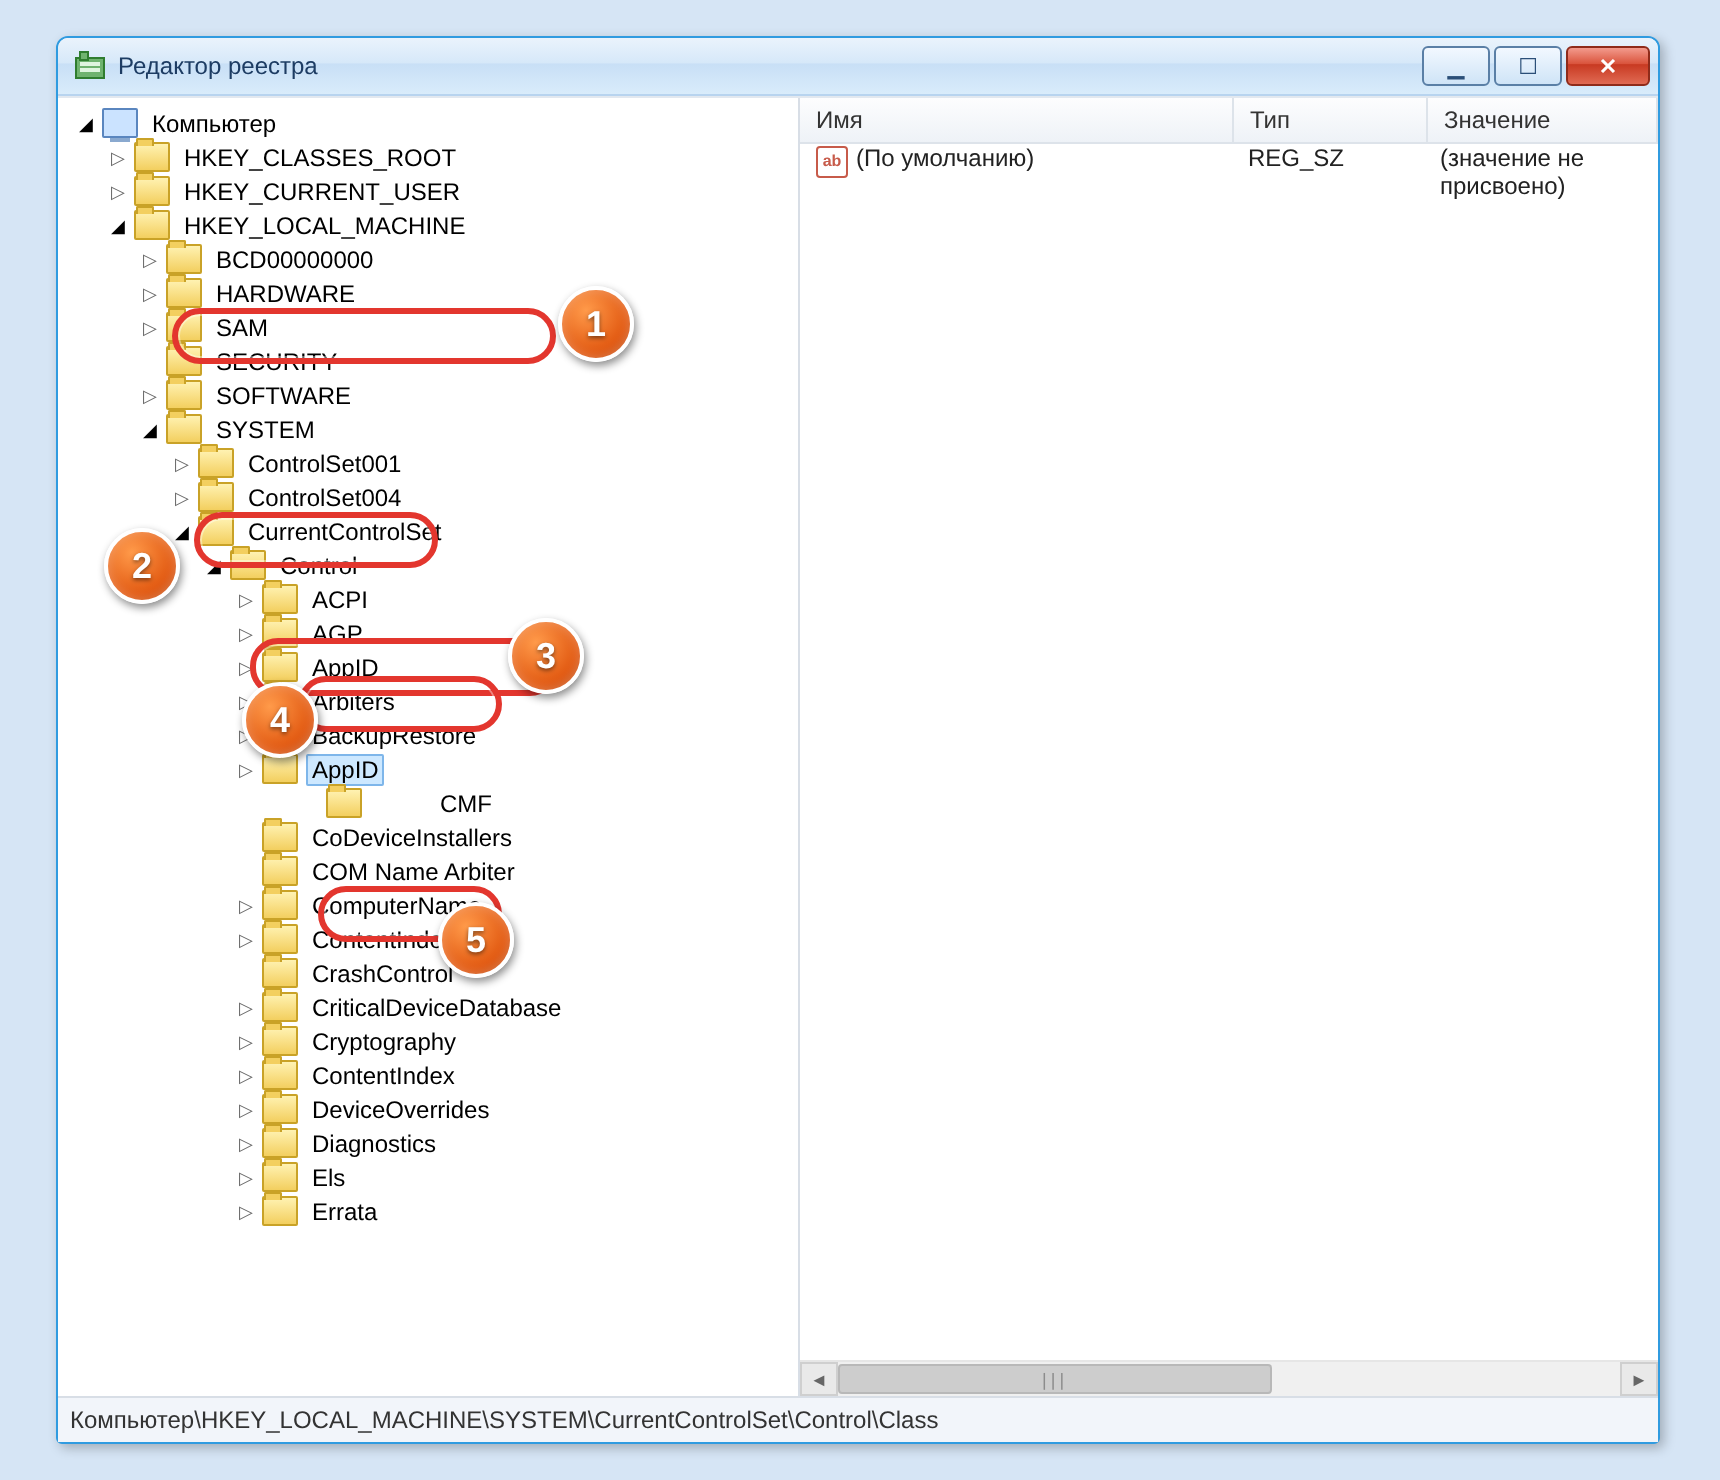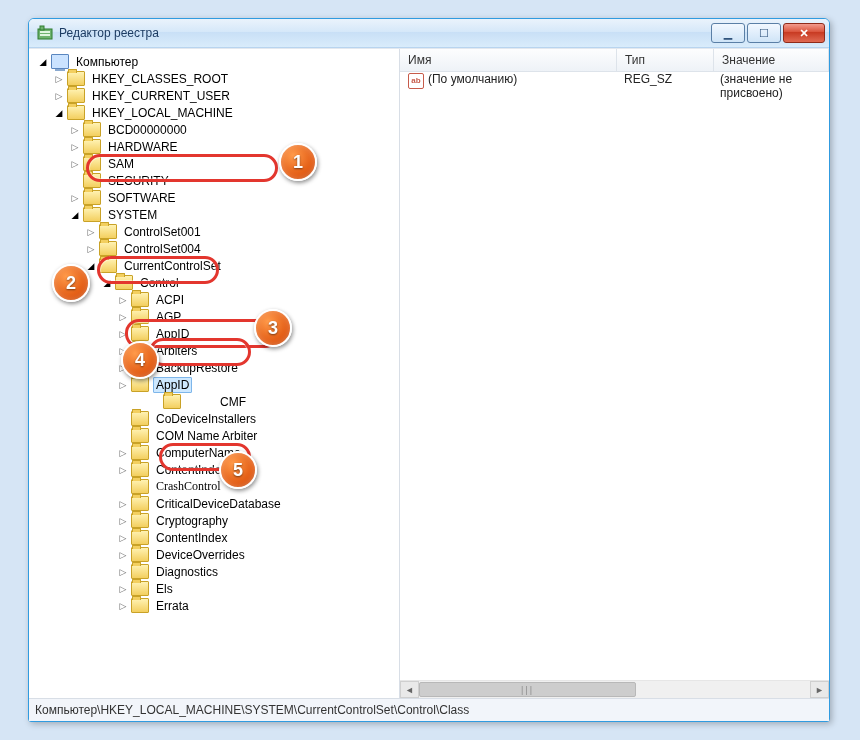--- a/index.html
+++ b/index.html
@@ -188,21 +188,21 @@
           <div class="node" style="padding-left: 84px;">
             <span class="toggle">▷</span>
             <span class="folder-icon"></span>
             <span class="label">ComputerName</span>
           </div>
           <div class="node" style="padding-left: 84px;">
             <span class="toggle">▷</span>
             <span class="folder-icon"></span>
             <span class="label">ContentIndex</span>
           </div>
-          <div class="node" style="padding-left: 84px; font-family: Liberation Serif, serif;">
+          <div class="node" style="padding-left: 84px;">
             <span class="toggle"></span>
             <span class="folder-icon"></span>
             <span class="label">CrashControl</span>
           </div>
           <div class="node" style="padding-left: 84px;">
             <span class="toggle">▷</span>
             <span class="folder-icon"></span>
             <span class="label">CriticalDeviceDatabase</span>
           </div>
           <div class="node" style="padding-left: 84px;">

